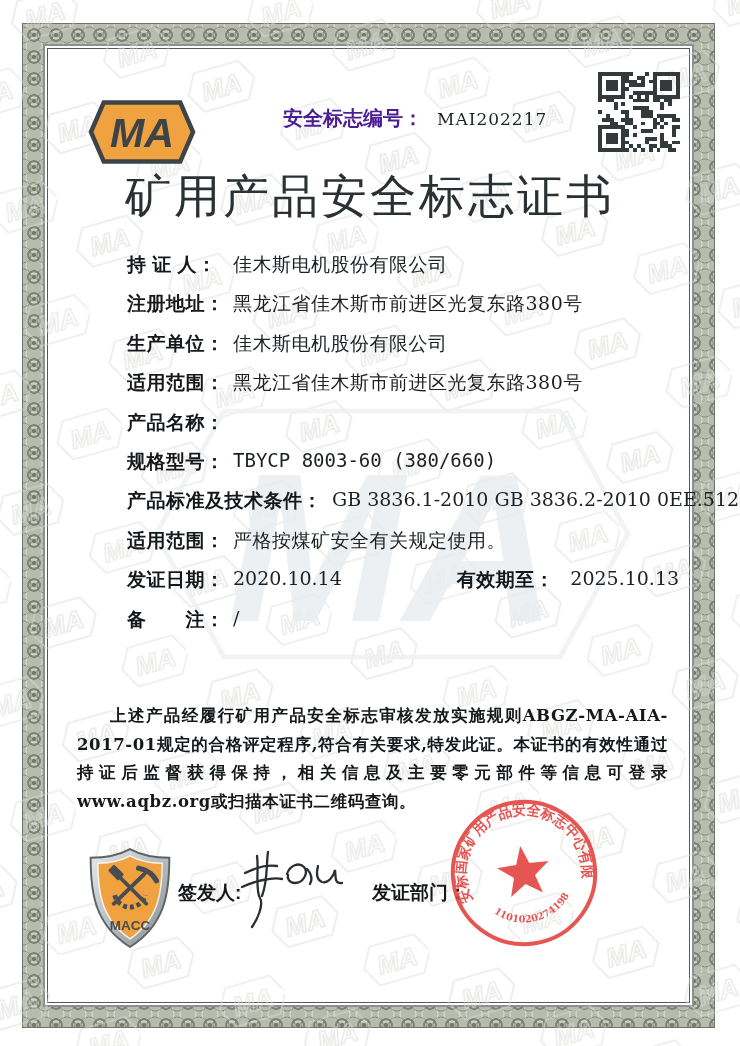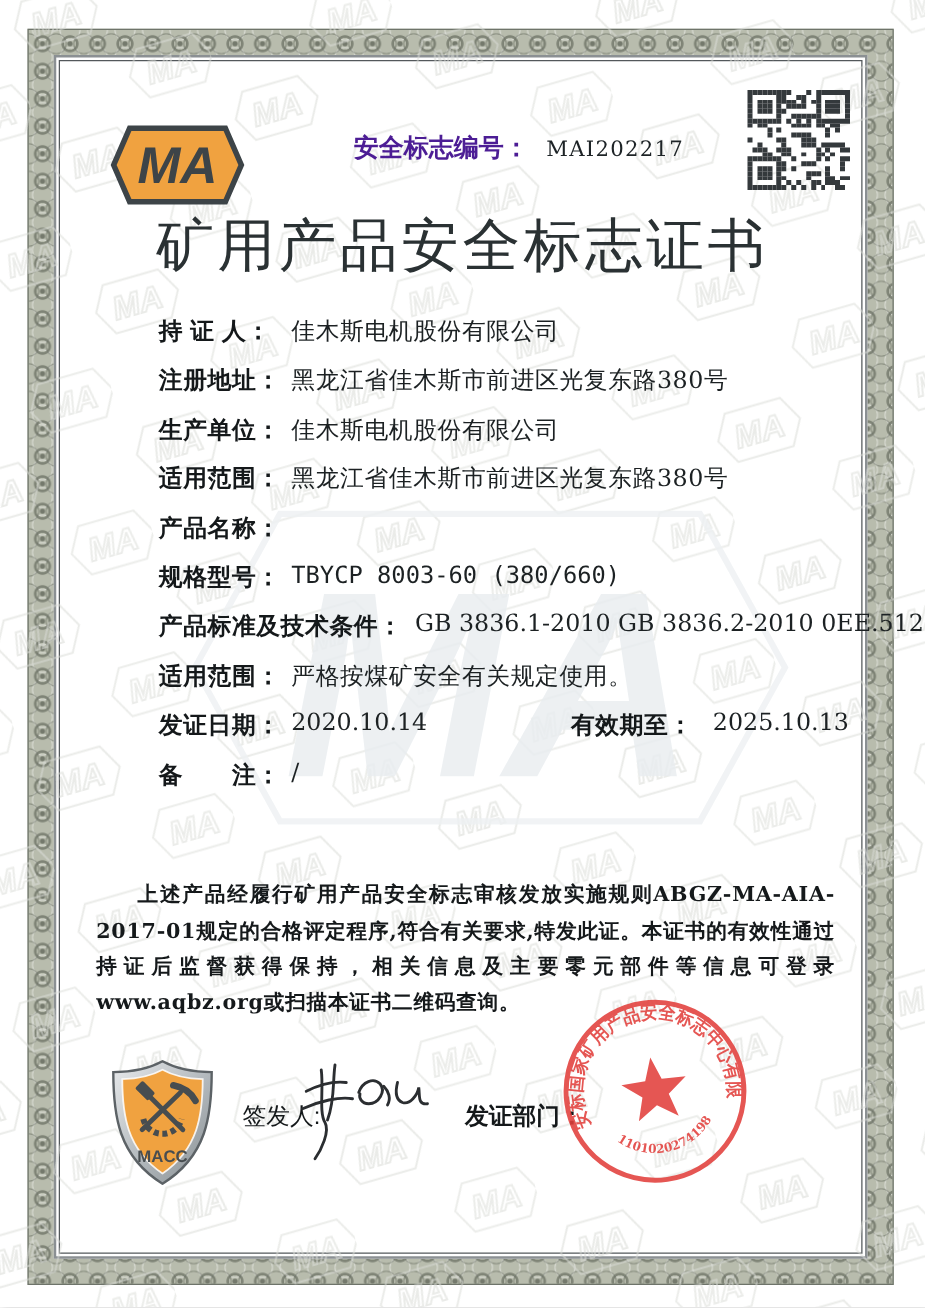--- a/index.html
+++ b/index.html
@@ -58,21 +58,21 @@
   .row .val.mono{font-family:"DejaVu Sans Mono",monospace;letter-spacing:0;}
   .row .val.latin{font-family:"DejaVu Serif",serif;letter-spacing:0;}
   .row .vlbl{margin-left:115px;width:auto;}
   .row .v2{margin-left:16px;}
 
   .statement{position:absolute;left:77px;right:72px;top:702px;
              font-family:"DejaVu Serif",serif;font-weight:600;font-size:16.5px;
              line-height:28.5px;color:#15191b;text-align:justify;text-indent:2em;letter-spacing:.6px;}
 
   .shield{position:absolute;left:82px;top:844px;}
-  .signer{position:absolute;left:194px;top:880px;font-size:19px;font-weight:normal;color:#14181a;}
+  .signer{position:absolute;left:178px;top:880px;font-size:19px;font-weight:bold;color:#14181a;}
   .signature{position:absolute;left:237px;top:840px;}
   .dept{position:absolute;left:372px;top:880px;font-size:19px;font-weight:bold;color:#14181a;}
   .seal{position:absolute;left:446px;top:795px;}
 </style>
 </head>
 <body>
 
 <div class="certificate">
 
   <div class="frame">

